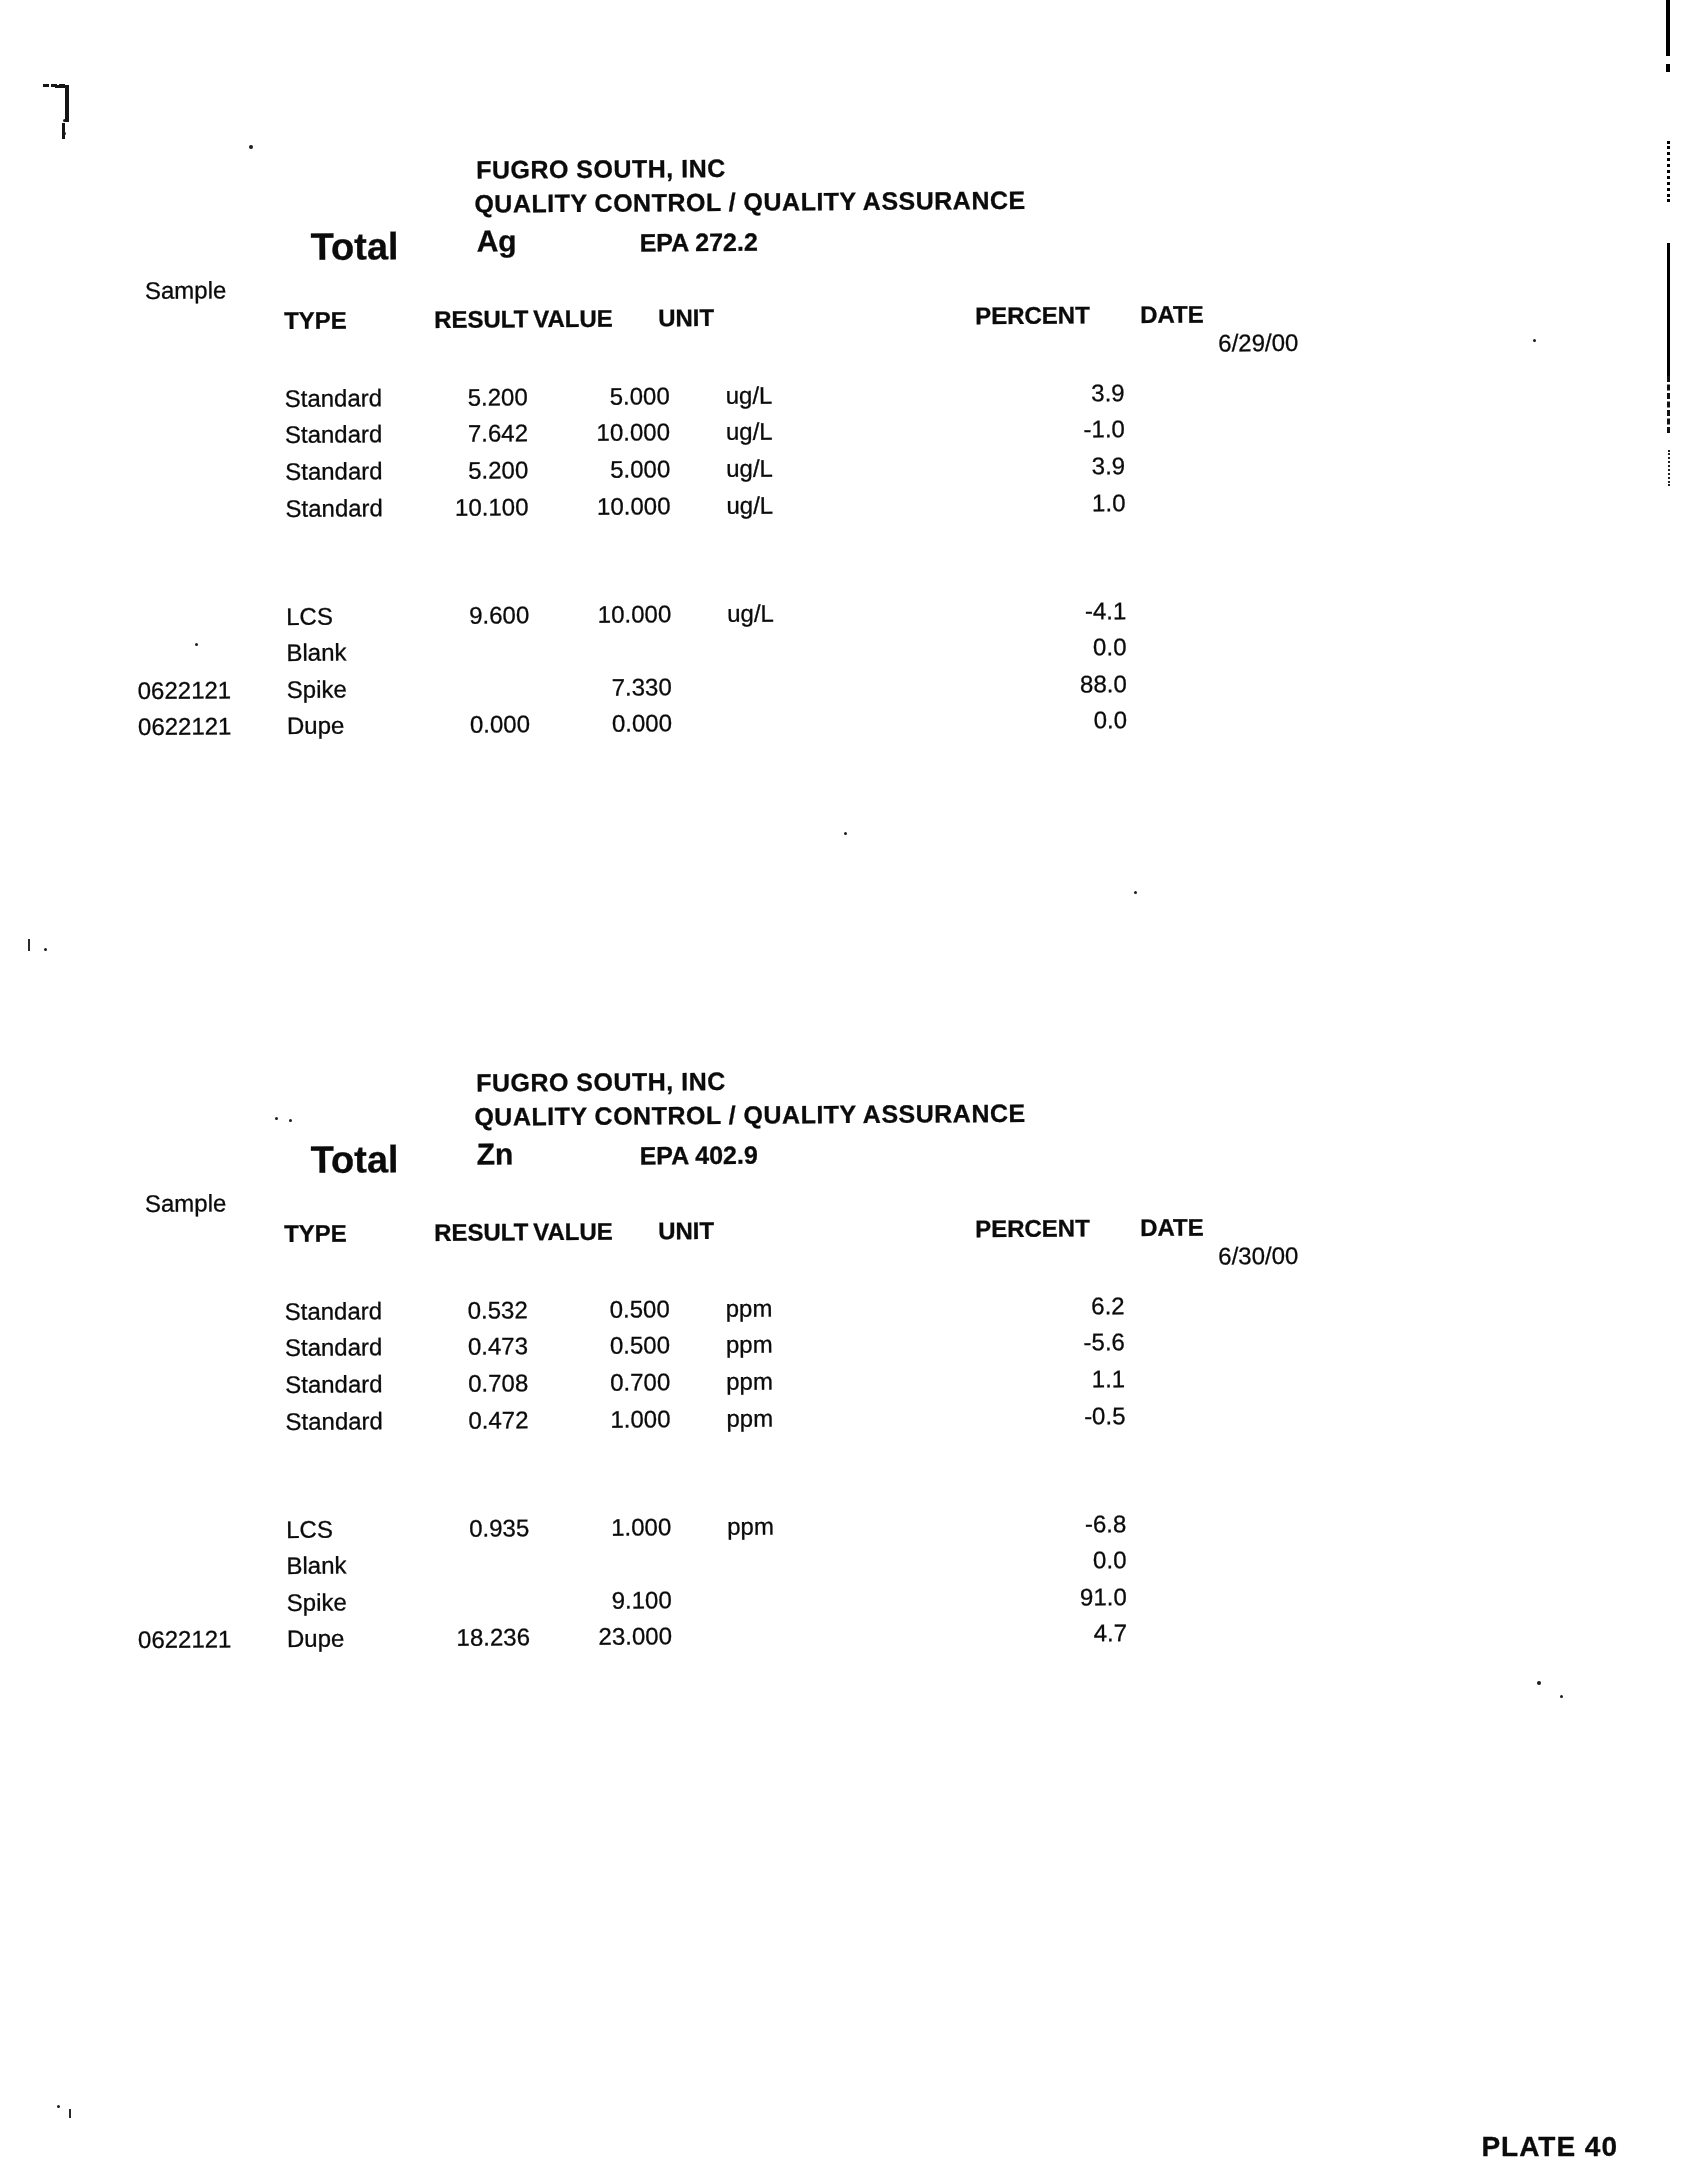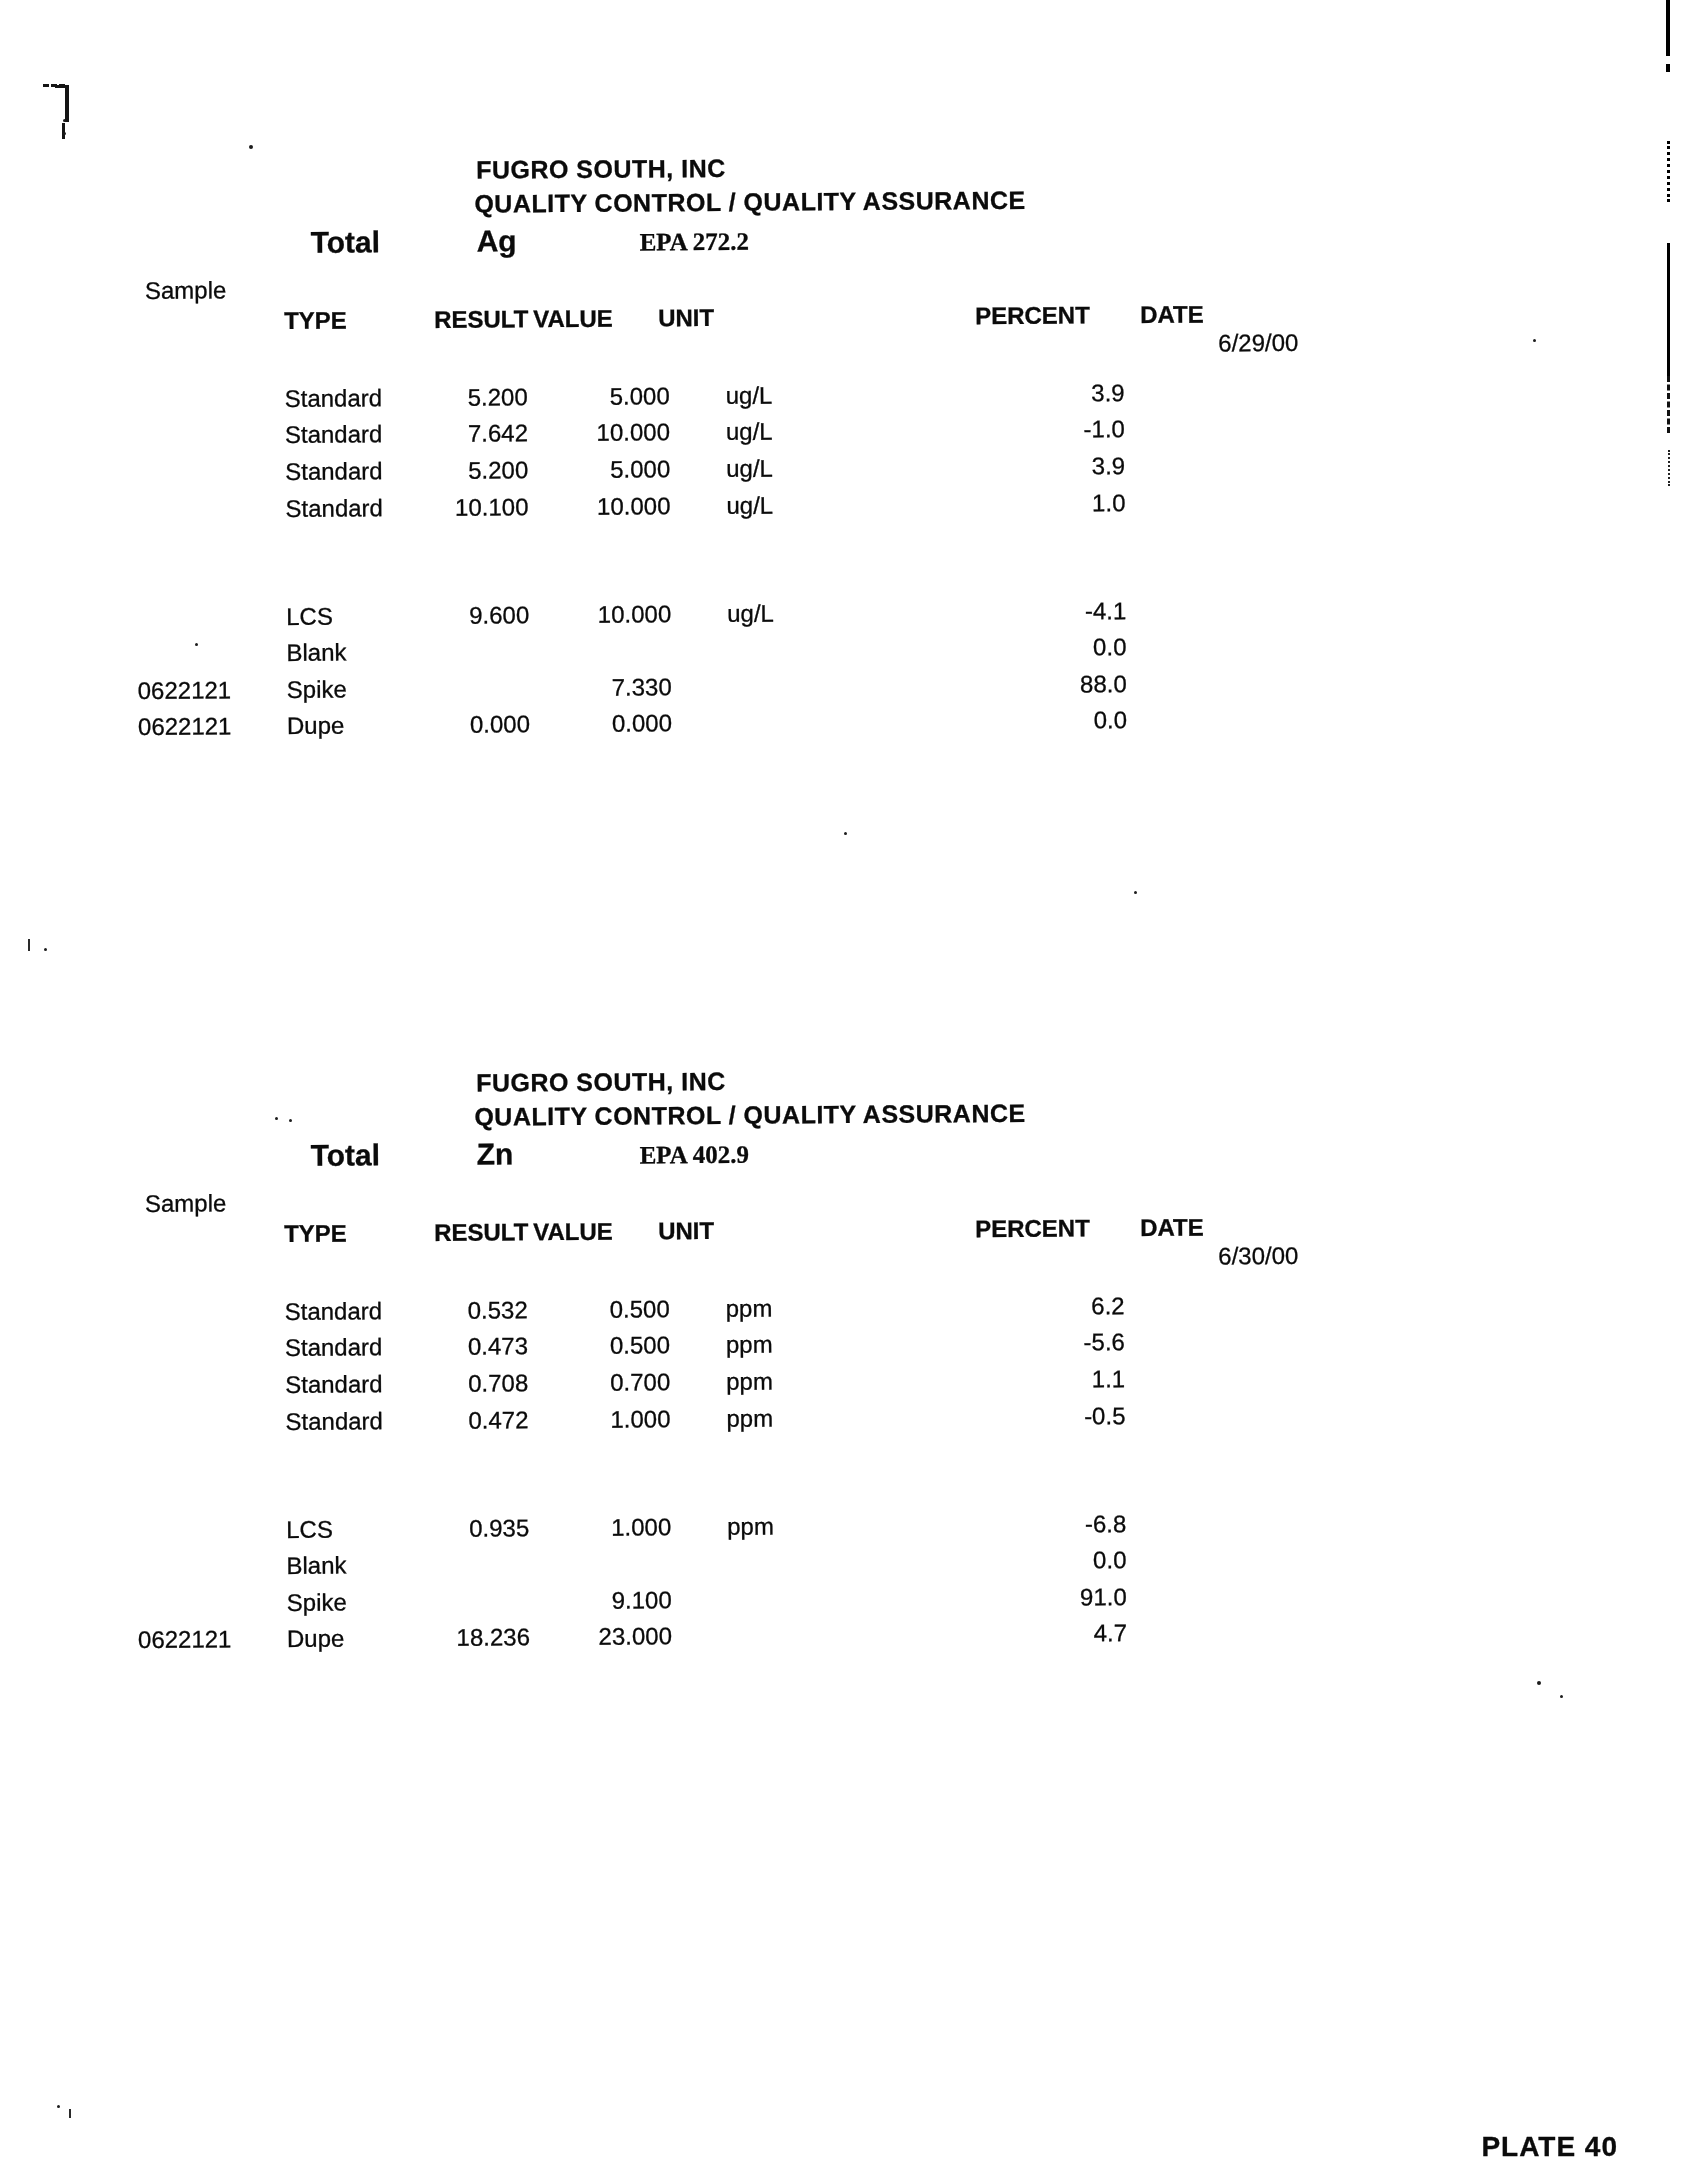--- a/index.html
+++ b/index.html
@@ -4,23 +4,23 @@
 <style>
   html,body{margin:0;padding:0;}
   body{
     width:1683px;height:2178px;position:relative;background:#ffffff;
     font-family:"Liberation Sans", sans-serif;color:#0b0b0b;overflow:hidden;
     -webkit-text-stroke:0.3px #0b0b0b;
   }
   .tbl{position:absolute;left:134px;width:1168px;height:614px;transform:rotate(-0.4deg);transform-origin:0 0;}
   .company{position:absolute;left:342px;top:0;font-size:25px;font-weight:bold;letter-spacing:0.5px;white-space:nowrap;}
   .subtitle{position:absolute;left:340px;top:34px;font-size:25px;font-weight:bold;letter-spacing:0.5px;white-space:nowrap;}
-  .total-label{position:absolute;left:176px;top:69px;font-size:30px;font-weight:bold;text-align:right;}
+  .total-label{position:absolute;left:176px;top:69px;font-size:38px;font-weight:bold;text-align:right;}
   .analyte{position:absolute;left:342px;top:69px;font-size:30px;font-weight:bold;}
-  .method{position:absolute;left:505px;top:74px;font-size:25px;font-weight:bold;font-family:Liberation Serif, serif;}
+  .method{position:absolute;left:505px;top:74px;font-size:25px;font-weight:bold;}
   .sample-label{position:absolute;left:10px;top:119px;font-size:24px;}
   .hdr{position:absolute;top:150px;font-size:24px;font-weight:bold;white-space:nowrap;}
   .h-type{left:149px;} .h-result{left:275px;margin-left:24px;} .h-value{left:398px;} .h-unit{left:523px;}
   .h-percent{left:840px;} .h-date{left:1005px;}
   .date-val{position:absolute;left:990px;top:179px;width:173px;text-align:right;font-size:24px;}
   .row{
     position:absolute;left:0;width:1163px;font-size:24px;
     display:grid;grid-template-columns:149px 114px 129px 142px 12px 89px 354px 175px;
   }
   .c{white-space:nowrap;}

